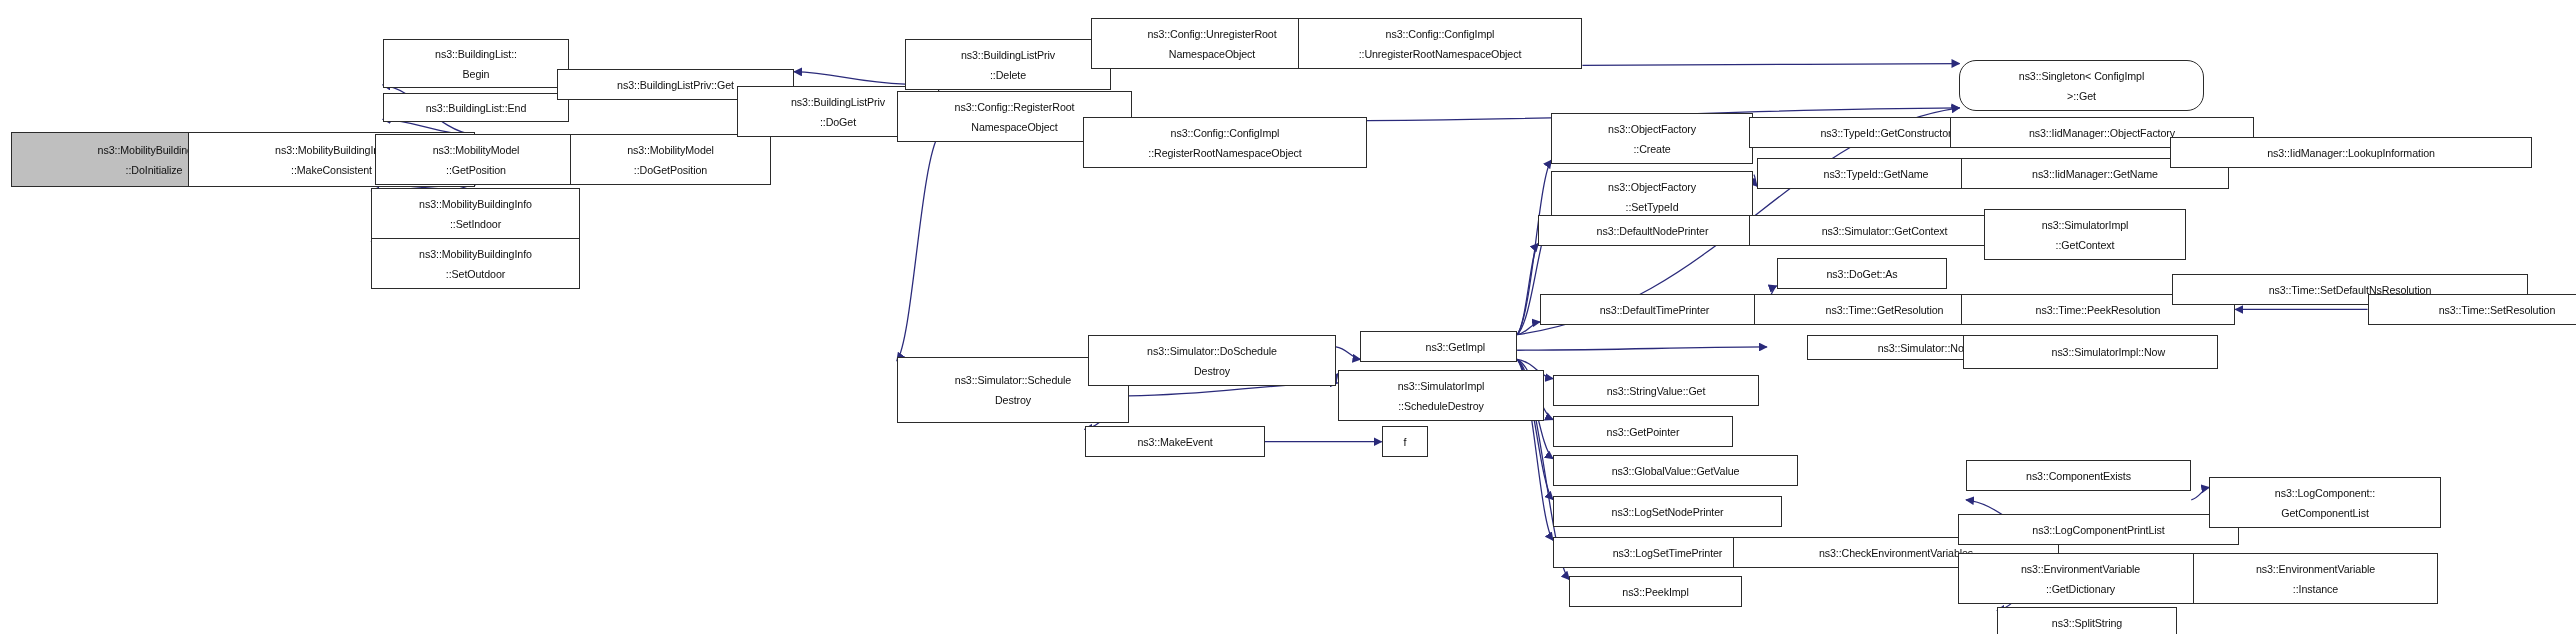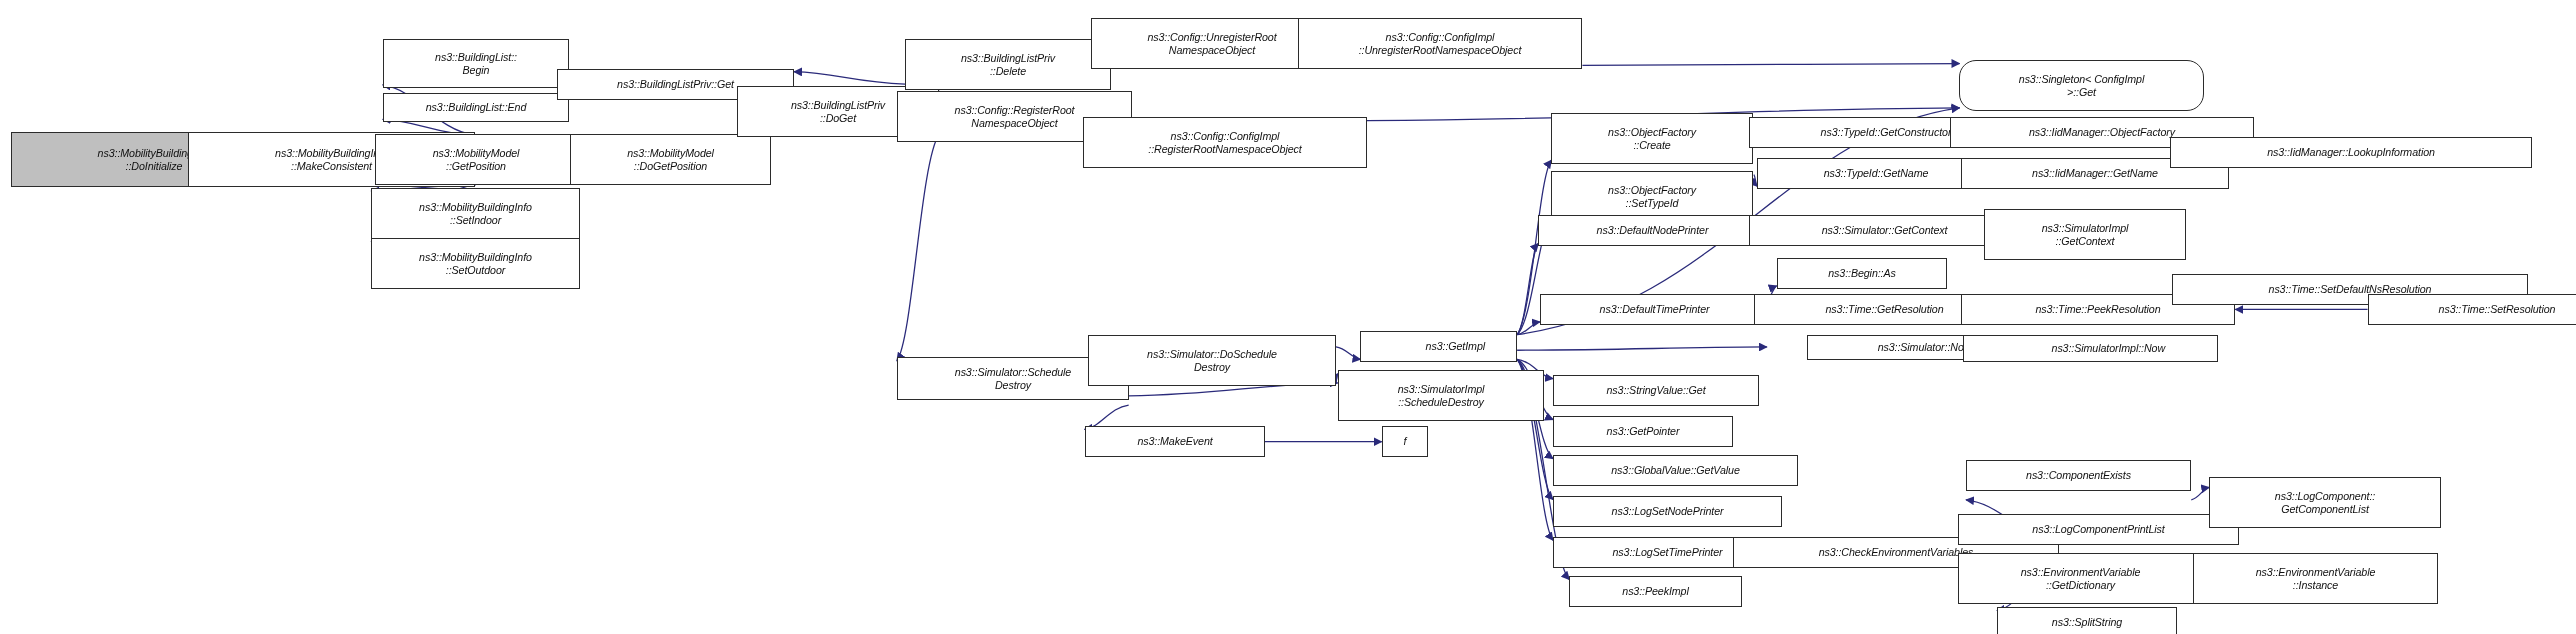--- a/index.html
+++ b/index.html
@@ -24,29 +24,28 @@
     height: 635px;
     pointer-events: none;
   }
   .node {
     position: absolute;
     box-sizing: border-box;
     border: 0.8px solid #2b2b2b;
     background: #ffffff;
     color: #101010;
     font-size: 10.7px;
-    line-height: 13px;
+    line-height: 20px;
     text-align: center;
     display: flex;
     align-items: center;
     justify-content: center;
     white-space: pre-line;
     letter-spacing: -0.1px;
     padding: 0 2.4px;
-    font-style: italic;
   }
   .node.root {
     background: #bfbfbf;
     border-color: #2b2b2b;
   }
   .node-label {
     display: block;
     width: 100%;
     white-space: pre-line;
   }
@@ -149,21 +148,21 @@
       <div class="node" style="left: 897px; top: 91px; width: 235px; height: 51px;"><span class="node-label">ns3::Config::RegisterRoot
 NamespaceObject</span></div>
       <div class="node" style="left: 1091px; top: 18px; width: 242px; height: 51px;"><span class="node-label">ns3::Config::UnregisterRoot
 NamespaceObject</span></div>
       <div class="node" style="left: 1298px; top: 18px; width: 284px; height: 51px;"><span class="node-label">ns3::Config::ConfigImpl
 ::UnregisterRootNamespaceObject</span></div>
       <div class="node" style="left: 1083px; top: 117px; width: 284px; height: 51px;"><span class="node-label">ns3::Config::ConfigImpl
 ::RegisterRootNamespaceObject</span></div>
       <div class="node" style="left: 1959px; top: 60px; width: 245px; height: 51px; border-radius: 17px;"><span class="node-label">ns3::Singleton&lt; ConfigImpl
 &gt;::Get</span></div>
-      <div class="node" style="left: 897px; top: 357px; width: 232px; height: 43px;"><span class="node-label">ns3::Simulator::Schedule
+      <div class="node" style="left: 897px; top: 357px; width: 232px; height: 66px;"><span class="node-label">ns3::Simulator::Schedule
 Destroy</span></div>
       <div class="node" style="left: 1088px; top: 335px; width: 248px; height: 51px;"><span class="node-label">ns3::Simulator::DoSchedule
 Destroy</span></div>
       <div class="node" style="left: 1338px; top: 370px; width: 206px; height: 51px;"><span class="node-label">ns3::SimulatorImpl
 ::ScheduleDestroy</span></div>
       <div class="node" style="left: 1085px; top: 426px; width: 180px; height: 31px;"><span class="node-label">ns3::MakeEvent</span></div>
       <div class="node" style="left: 1382px; top: 426px; width: 46px; height: 31px;"><span class="node-label">f</span></div>
       <div class="node" style="left: 1360px; top: 331px; width: 157px; height: 31px; padding-left: 36px;"><span class="node-label">ns3::GetImpl</span></div>
       <div class="node" style="left: 1551px; top: 113px; width: 202px; height: 51px;"><span class="node-label">ns3::ObjectFactory
 ::Create</span></div>
@@ -178,27 +177,27 @@
       <div class="node" style="left: 1553px; top: 537px; width: 229px; height: 31px;"><span class="node-label">ns3::LogSetTimePrinter</span></div>
       <div class="node" style="left: 1569px; top: 576px; width: 173px; height: 31px;"><span class="node-label">ns3::PeekImpl</span></div>
       <div class="node" style="left: 1749px; top: 117px; width: 274px; height: 31px;"><span class="node-label">ns3::TypeId::GetConstructor</span></div>
       <div class="node" style="left: 1757px; top: 158px; width: 238px; height: 31px;"><span class="node-label">ns3::TypeId::GetName</span></div>
       <div class="node" style="left: 1950px; top: 117px; width: 304px; height: 31px;"><span class="node-label">ns3::IidManager::ObjectFactory</span></div>
       <div class="node" style="left: 1961px; top: 158px; width: 268px; height: 31px;"><span class="node-label">ns3::IidManager::GetName</span></div>
       <div class="node" style="left: 2170px; top: 137px; width: 362px; height: 31px;"><span class="node-label">ns3::IidManager::LookupInformation</span></div>
       <div class="node" style="left: 1749px; top: 215px; width: 271px; height: 31px;"><span class="node-label">ns3::Simulator::GetContext</span></div>
       <div class="node" style="left: 1984px; top: 209px; width: 202px; height: 51px;"><span class="node-label">ns3::SimulatorImpl
 ::GetContext</span></div>
-      <div class="node" style="left: 1777px; top: 258px; width: 170px; height: 31px;"><span class="node-label">ns3::Begin::As</span></div>
+      <div class="node" style="left: 1777px; top: 258px; width: 170px; height: 31px;"><span class="node-label">ns3::DoGet::As</span></div>
       <div class="node" style="left: 1754px; top: 294px; width: 261px; height: 31px;"><span class="node-label">ns3::Time::GetResolution</span></div>
       <div class="node" style="left: 1961px; top: 294px; width: 274px; height: 31px;"><span class="node-label">ns3::Time::PeekResolution</span></div>
       <div class="node" style="left: 2172px; top: 274px; width: 356px; height: 31px;"><span class="node-label">ns3::Time::SetDefaultNsResolution</span></div>
       <div class="node" style="left: 2368px; top: 294px; width: 258px; height: 31px;"><span class="node-label">ns3::Time::SetResolution</span></div>
       <div class="node" style="left: 1767px; top: 335px; width: 235px; height: 25px; margin-left: 40px;"><span class="node-label">ns3::Simulator::Now</span></div>
-      <div class="node" style="left: 1963px; top: 335px; width: 255px; height: 27px; padding-left: 38px;"><span class="node-label">ns3::SimulatorImpl::Now</span></div>
+      <div class="node" style="left: 1963px; top: 335px; width: 255px; height: 34px; padding-left: 38px;"><span class="node-label">ns3::SimulatorImpl::Now</span></div>
       <div class="node" style="left: 1733px; top: 537px; width: 326px; height: 31px;"><span class="node-label">ns3::CheckEnvironmentVariables</span></div>
       <div class="node" style="left: 1966px; top: 460px; width: 225px; height: 31px;"><span class="node-label">ns3::ComponentExists</span></div>
       <div class="node" style="left: 1958px; top: 514px; width: 281px; height: 31px;"><span class="node-label">ns3::LogComponentPrintList</span></div>
       <div class="node" style="left: 1958px; top: 553px; width: 245px; height: 51px;"><span class="node-label">ns3::EnvironmentVariable
 ::GetDictionary</span></div>
       <div class="node" style="left: 1997px; top: 607px; width: 180px; height: 31px;"><span class="node-label">ns3::SplitString</span></div>
       <div class="node" style="left: 2209px; top: 477px; width: 232px; height: 51px;"><span class="node-label">ns3::LogComponent::
 GetComponentList</span></div>
       <div class="node" style="left: 2193px; top: 553px; width: 245px; height: 51px;"><span class="node-label">ns3::EnvironmentVariable
 ::Instance</span></div>

